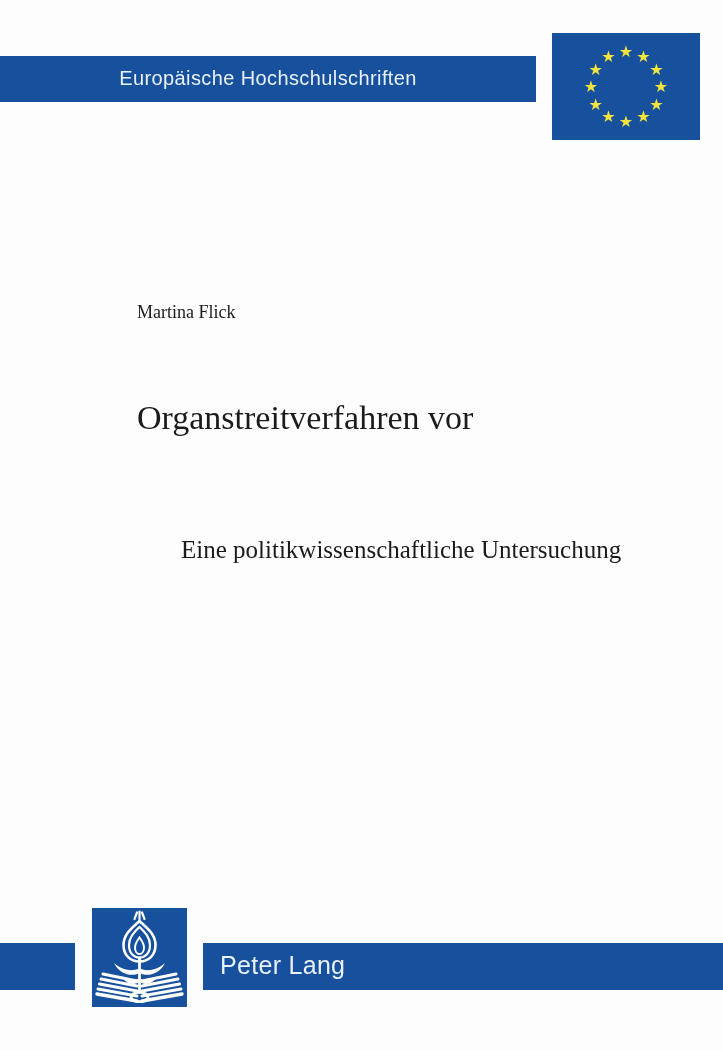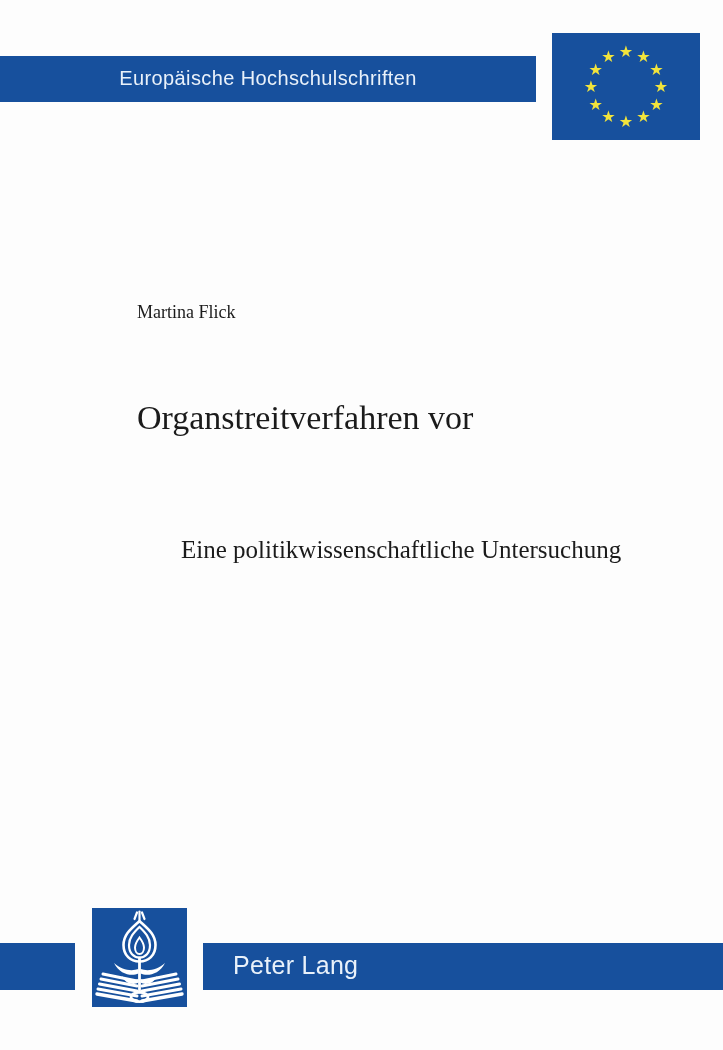--- a/index.html
+++ b/index.html
@@ -90,21 +90,21 @@
     width: 520px; height: 47px;
     background: var(--brand-blue);
     display: flex;
     align-items: center;
   }
   .publisher-banner span {
     font-family: "Liberation Sans", sans-serif;
     font-size: 25px;
     letter-spacing: 0.3px;
     color: var(--banner-text);
-    padding-left: 30px;
+    padding-left: 17px;
     padding-bottom: 2px;
     white-space: nowrap;
   }
 </style>
 </head>
 <body>
 
 <div class="cover">
 
   <div class="series-banner">

